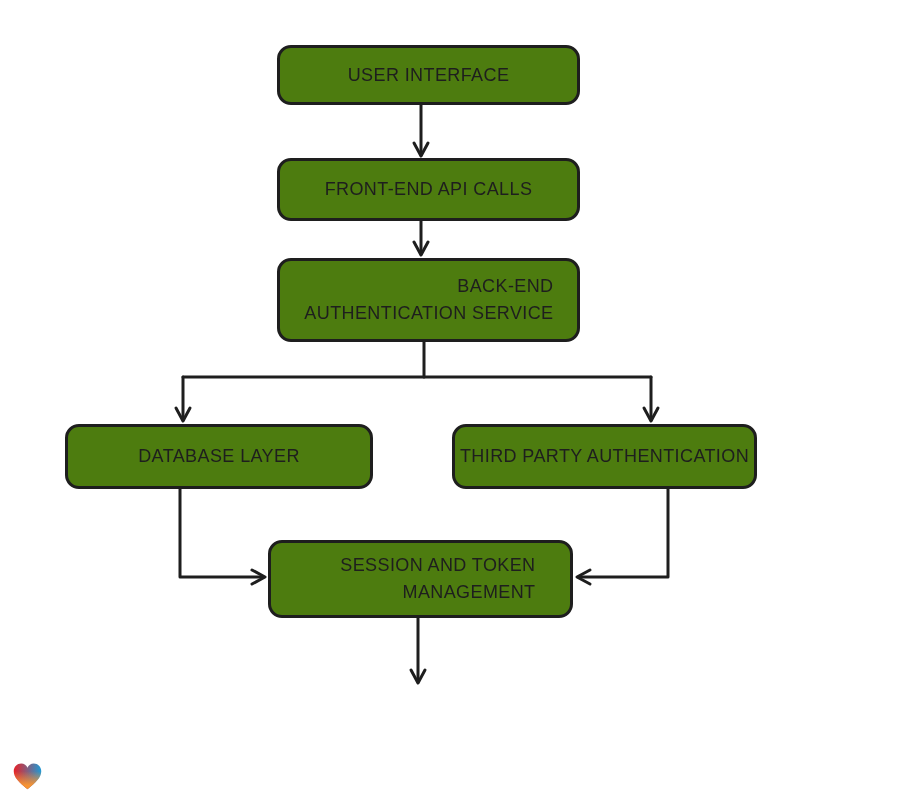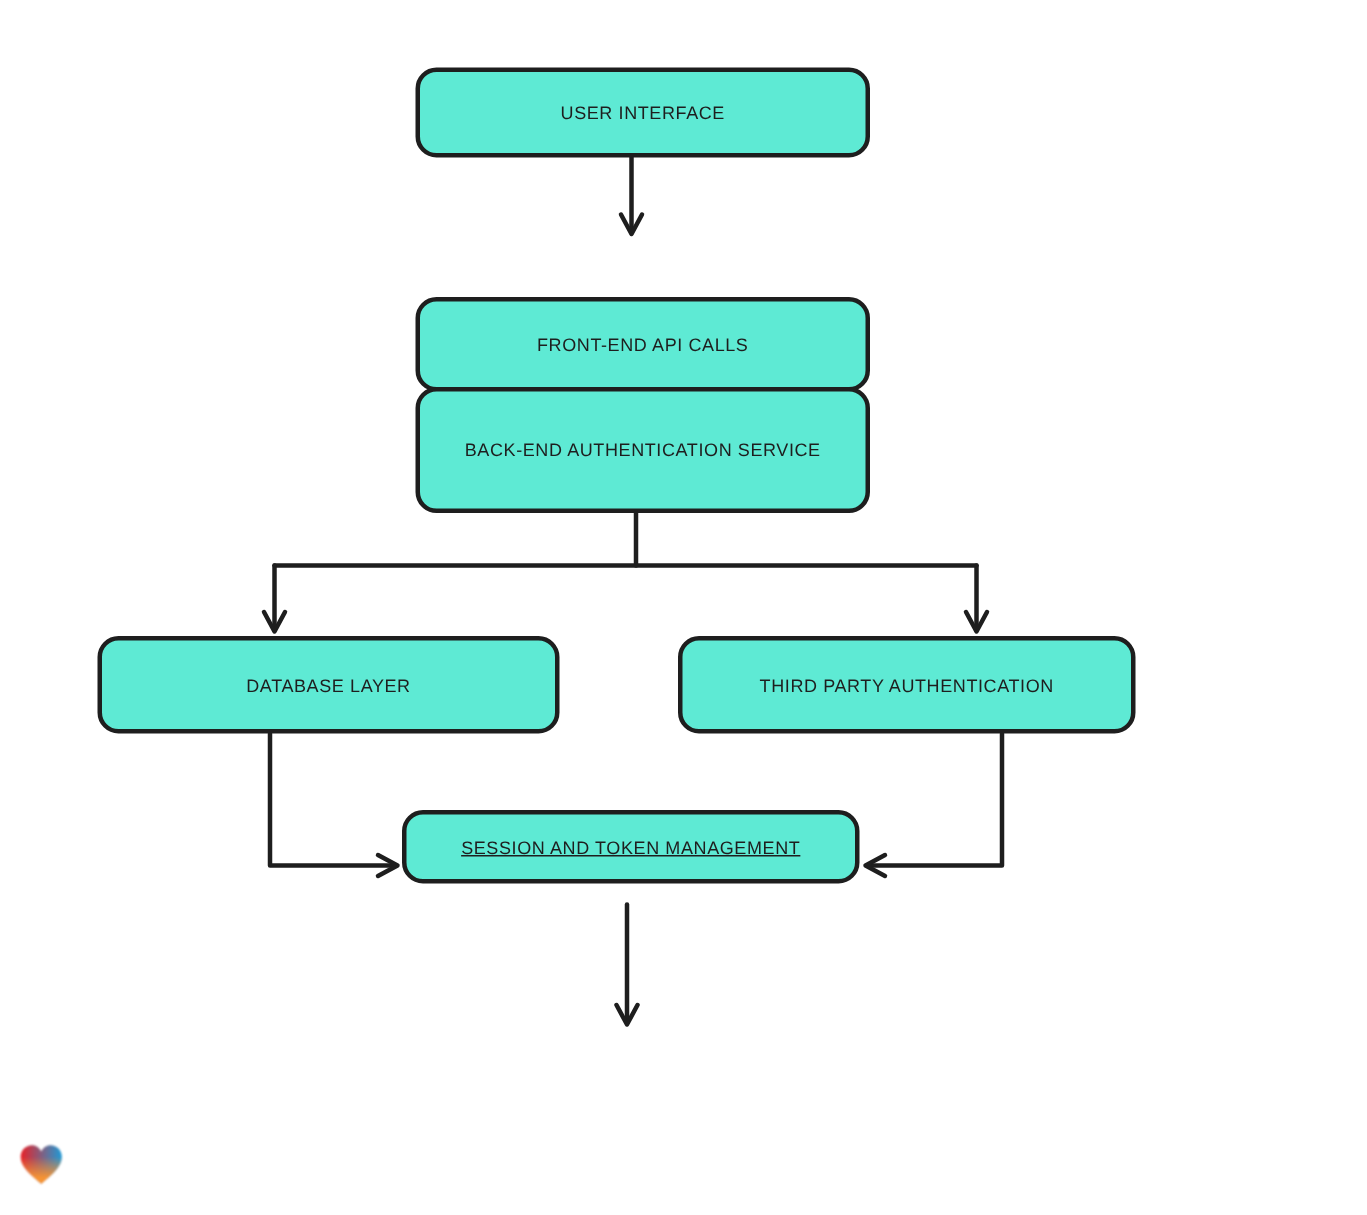--- a/index.html
+++ b/index.html
@@ -25,29 +25,29 @@
   .edges-svg path {
     fill: none;
     stroke: #1e1e1e;
     stroke-width: 3;
     stroke-linecap: round;
     stroke-linejoin: round;
   }
   .node {
     position: absolute;
     box-sizing: border-box;
-    background: #5eead4;
+    background: #4d7c0f;
     border: 3.5px solid #1e1e1e;
     border-radius: 14px;
     display: flex;
     align-items: center;
     justify-content: center;
-    text-align: left;
+    text-align: right;
     color: #1e1e1e;
-    font-size: 12px;
+    font-size: 18px;
     letter-spacing: 0.4px;
     line-height: 1.5;
     text-transform: uppercase;
   }
   .node .label {
     display: inline-block;
   }
   .node-backend .label { max-width: 250px; }
   .node-session .label { max-width: 230px; }
   .logo {
@@ -105,37 +105,37 @@
     <g>
       <path d="M418 603 L418 682"></path>
       <path d="M411 670 L418 683 L425 670"></path>
     </g>
   </svg>
 
   <div class="node" style="left:277px; top:45px; width:303px; height:60px;">
     <span class="label">USER INTERFACE</span>
   </div>
 
-  <div class="node" style="left:277px; top:158px; width:303px; height:63px;margin-top:40px;">
+  <div class="node" style="left:277px; top:158px; width:303px; height:63px;">
     <span class="label">FRONT-END API CALLS</span>
   </div>
 
   <div class="node" style="left:65px; top:424px; width:308px; height:65px;">
     <span class="label">DATABASE LAYER</span>
   </div>
 
   <div class="node node-backend" style="left:277px; top:258px; width:303px; height:84px;">
     <span class="label">BACK-END AUTHENTICATION SERVICE</span>
   </div>
 
   <div class="node" style="left:452px; top:424px; width:305px; height:65px;">
     <span class="label">THIRD PARTY AUTHENTICATION</span>
   </div>
 
-  <div class="node node-session" style="left:268px; top:540px; width:305px; height:49px;text-decoration:underline;">
+  <div class="node node-session" style="left:268px; top:540px; width:305px; height:78px;">
     <span class="label">SESSION AND TOKEN MANAGEMENT</span>
   </div>
 
 
   <div class="logo">
     <svg width="33" height="33" viewBox="0 0 30 30">
       <defs>
         <linearGradient id="heart-base" x1="0" y1="0" x2="1" y2="0">
           <stop offset="0" stop-color="#e82127"></stop>
           <stop offset="1" stop-color="#1f9ad6"></stop>

